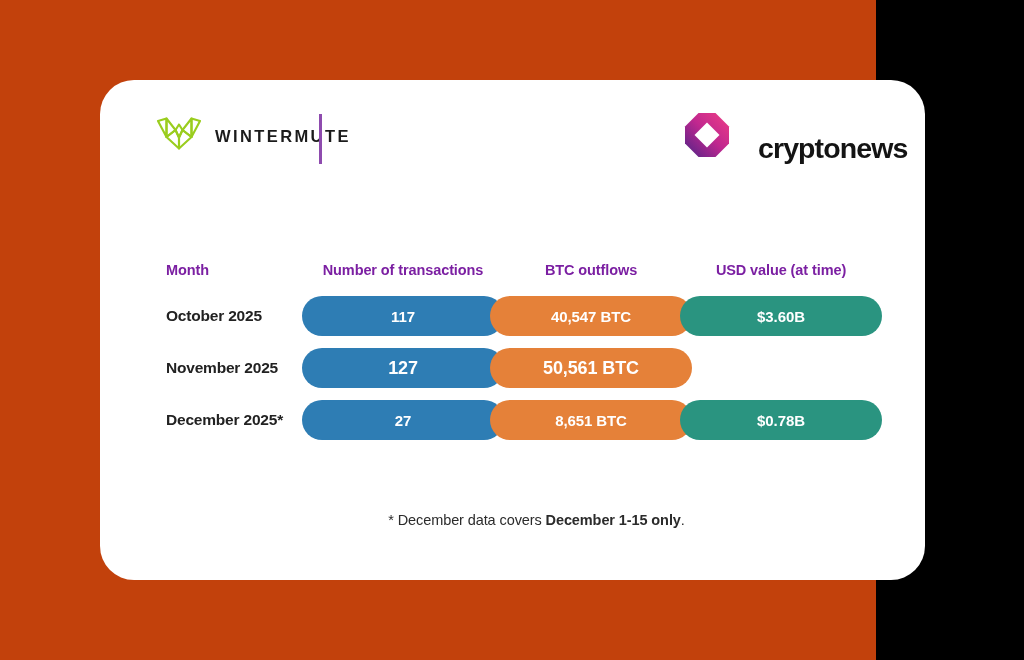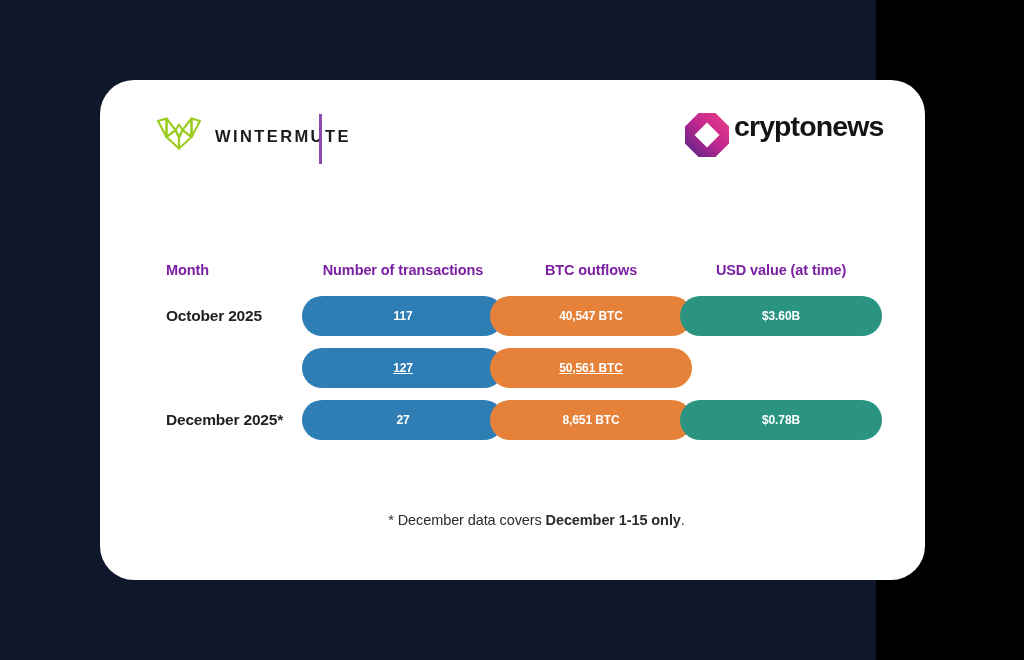--- a/index.html
+++ b/index.html
@@ -9,21 +9,21 @@
     height: 660px;
     background: #000000;
     font-family: "Liberation Sans", sans-serif;
     overflow: hidden;
   }
 
   #stage {
     position: relative;
     width: 876px;
     height: 660px;
-    background: #0f172a;
+    background: #c2410c;
   }
 
   
   #card {
     position: absolute;
     left: 100px;
     top: 80px;
     width: 825px;
     height: 500px;
     background: #ffffff;
@@ -78,22 +78,22 @@
     letter-spacing: -0.2px;
     white-space: nowrap;
     line-height: 1.4;
   }
 
   .hdr-right {
     position: absolute;
     left: 584px;
     top: 0px;
     display: flex;
-    align-items: flex-start;
-    gap: 4px;
+    align-items: flex-end;
+    gap: 28px;
   }
 
   .cn-word {
     font-size: 28.5px;
     font-weight: bold;
     color: #141414;
     letter-spacing: -0.9px;
     line-height: 1;
     white-space: nowrap;
   }
@@ -146,35 +146,35 @@
 
   .pill {
     position: absolute;
     top: 6px;
     height: 40px;
     border-radius: 20px;
     display: flex;
     align-items: center;
     justify-content: center;
     color: #ffffff;
-    font-size: 12px;
+    font-size: 15px;
     font-weight: bold;
     letter-spacing: -0.1px;
     white-space: nowrap;
   }
 
   .pill.col-tx  { left: 202px; width: 202px; }
   .pill.col-btc { left: 390px; width: 202px; }
   .pill.col-usd { left: 580px; width: 202px; }
 
   .pill.tx  { background: #2E7DB4; }
   .pill.btc { background: #E58139; }
   .pill.usd { background: #2A9480; }
 
-  .row-emphasis .pill { font-size: 12px; text-decoration: underline; }
+  .row-emphasis .pill { font-size: 18px; }
 
   
   #footnote {
     position: absolute;
     left: 0;
     top: 432px;
     width: 100%;
     text-align: center;
     font-size: 14.5px;
     color: #2b2b2b;
@@ -240,20 +240,21 @@
       </div>
 
       <div class="trow">
         <div class="cell col-month month-label">October 2025</div>
         <div class="pill col-tx  tx">117</div>
         <div class="pill col-btc btc">40,547 BTC</div>
         <div class="pill col-usd usd">$3.60B</div>
       </div>
 
       <div class="trow row-emphasis">
+        <div class="cell col-month month-label">November 2025</div>
         <div class="pill col-tx  tx">127</div>
         <div class="pill col-btc btc">50,561 BTC</div>
       </div>
 
       <div class="trow">
         <div class="cell col-month month-label">December 2025*</div>
         <div class="pill col-tx  tx">27</div>
         <div class="pill col-btc btc">8,651 BTC</div>
         <div class="pill col-usd usd">$0.78B</div>
       </div>

